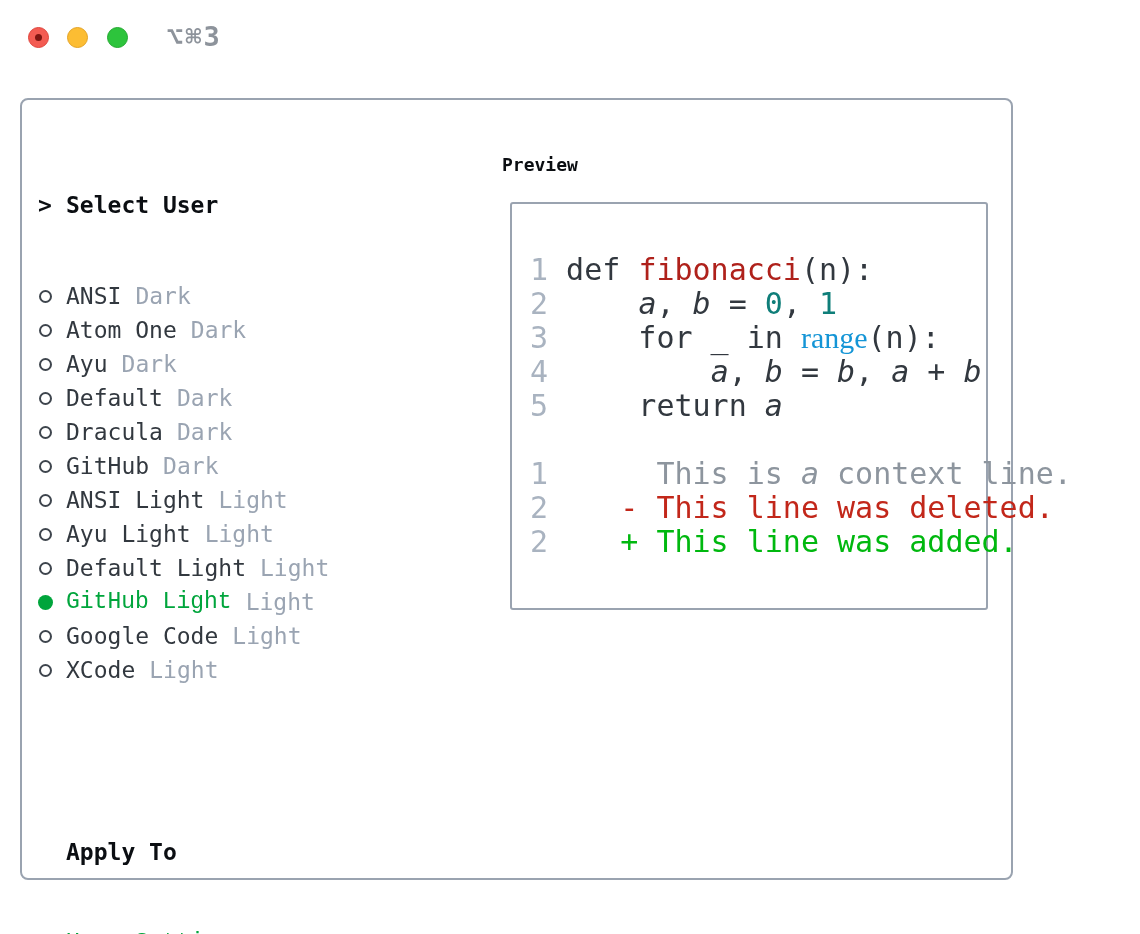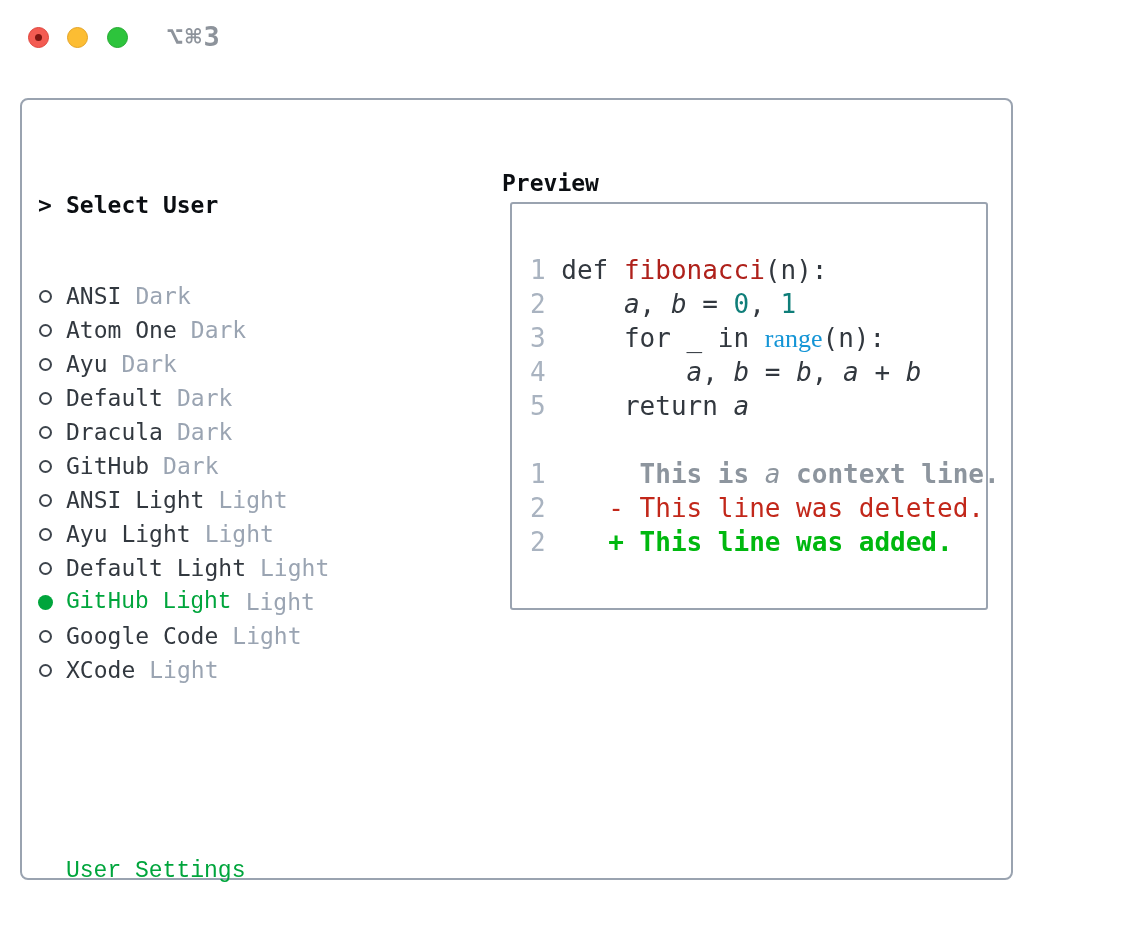--- a/index.html
+++ b/index.html
@@ -54,39 +54,39 @@
     border: 2.5px solid #3e454d; border-radius: 50%; display: block; background: transparent;
   }
   i.dot {
     position: absolute; left: 0; top: 10px; width: 15px; height: 15px;
     background: var(--accent-green, #00a53c); border-radius: 50%; display: block;
   }
   .blank-row { height: 34px; }
 
   
   .preview-header {
-    position: absolute; left: 480px; top: 66px; height: 34px; line-height: 34px;
-    font-size: 23px; font-weight: bold; color: #0b0e12;
+    position: absolute; left: 480px; top: 48px; height: 34px; line-height: 34px;
+    font-size: 18px; font-weight: bold; color: #0b0e12;
   }
   .preview-box {
     position: absolute; left: 488px; top: 102px; width: 478px; height: 408px;
     border: 2px solid var(--border, #9aa3b0); border-radius: 3px; background: #ffffff;
   }
   .code { position: absolute; left: 18px; top: 49px; white-space: pre; }
-  .code-line { height: 34px; line-height: 34px; font-size: 26px; }
+  .code-line { height: 34px; line-height: 34px; font-size: 30px; }
   .s-lineno { color: var(--lineno, #a9b3c0); }
   .s-plain  { color: var(--text-dark, #32383f); }
   .s-var    { color: var(--text-dark, #32383f); font-style: italic; }
   .s-func   { color: var(--syntax-function, #af211b); }
   .s-num    { color: var(--syntax-number, #0f7e79); }
   .s-call   { color: var(--syntax-call, #1495d6); font-family: Liberation Serif, serif; }
-  .s-ctx    { color: var(--context-gray, #8d959e); font-weight: bold; }
+  .s-ctx    { color: var(--context-gray, #8d959e); }
   .s-ctxvar { color: var(--context-gray, #8d959e); font-style: italic; }
   .s-del    { color: var(--diff-deleted, #c2271a); }
-  .s-add    { color: var(--diff-added, #00b80f); font-weight: bold; }
+  .s-add    { color: var(--diff-added, #00b80f); }
 </style>
 </head>
 <body>
 
 <div class="screen">
 
   <div class="titlebar">
     <span class="light red">
         <i></i>
       </span>
@@ -100,20 +100,24 @@
     <div class="left-col">
       <div class="row">
         <span class="slot"><span class="caret">&gt;</span></span>
         <span class="hdr">Select User</span>
       </div>
 
       <div id="theme-list"><div class="row item"><span class="slot"><i class="ring"></i></span><span class="name">ANSI</span><span class="tag">Dark</span></div><div class="row item"><span class="slot"><i class="ring"></i></span><span class="name">Atom One</span><span class="tag">Dark</span></div><div class="row item"><span class="slot"><i class="ring"></i></span><span class="name">Ayu</span><span class="tag">Dark</span></div><div class="row item"><span class="slot"><i class="ring"></i></span><span class="name">Default</span><span class="tag">Dark</span></div><div class="row item"><span class="slot"><i class="ring"></i></span><span class="name">Dracula</span><span class="tag">Dark</span></div><div class="row item"><span class="slot"><i class="ring"></i></span><span class="name">GitHub</span><span class="tag">Dark</span></div><div class="row item"><span class="slot"><i class="ring"></i></span><span class="name">ANSI Light</span><span class="tag">Light</span></div><div class="row item"><span class="slot"><i class="ring"></i></span><span class="name">Ayu Light</span><span class="tag">Light</span></div><div class="row item"><span class="slot"><i class="ring"></i></span><span class="name">Default Light</span><span class="tag">Light</span></div><div class="row item selected"><span class="slot"><i class="dot"></i></span><span class="name">GitHub Light</span><span class="tag">Light</span></div><div class="row item"><span class="slot"><i class="ring"></i></span><span class="name">Google Code</span><span class="tag">Light</span></div><div class="row item"><span class="slot"><i class="ring"></i></span><span class="name">XCode</span><span class="tag">Light</span></div></div>
 
       <div class="blank-row"></div>
 
+      <div class="row">
+        <span class="slot"></span>
+        <span class="hdr">Apply To</span>
+      </div>
 
       <div id="apply-list"><div class="row item selected"><span class="slot"></span><span class="name">User Settings</span></div></div>
 
       
 
       
     </div>
 
     <div class="preview-header">Preview</div>
 

